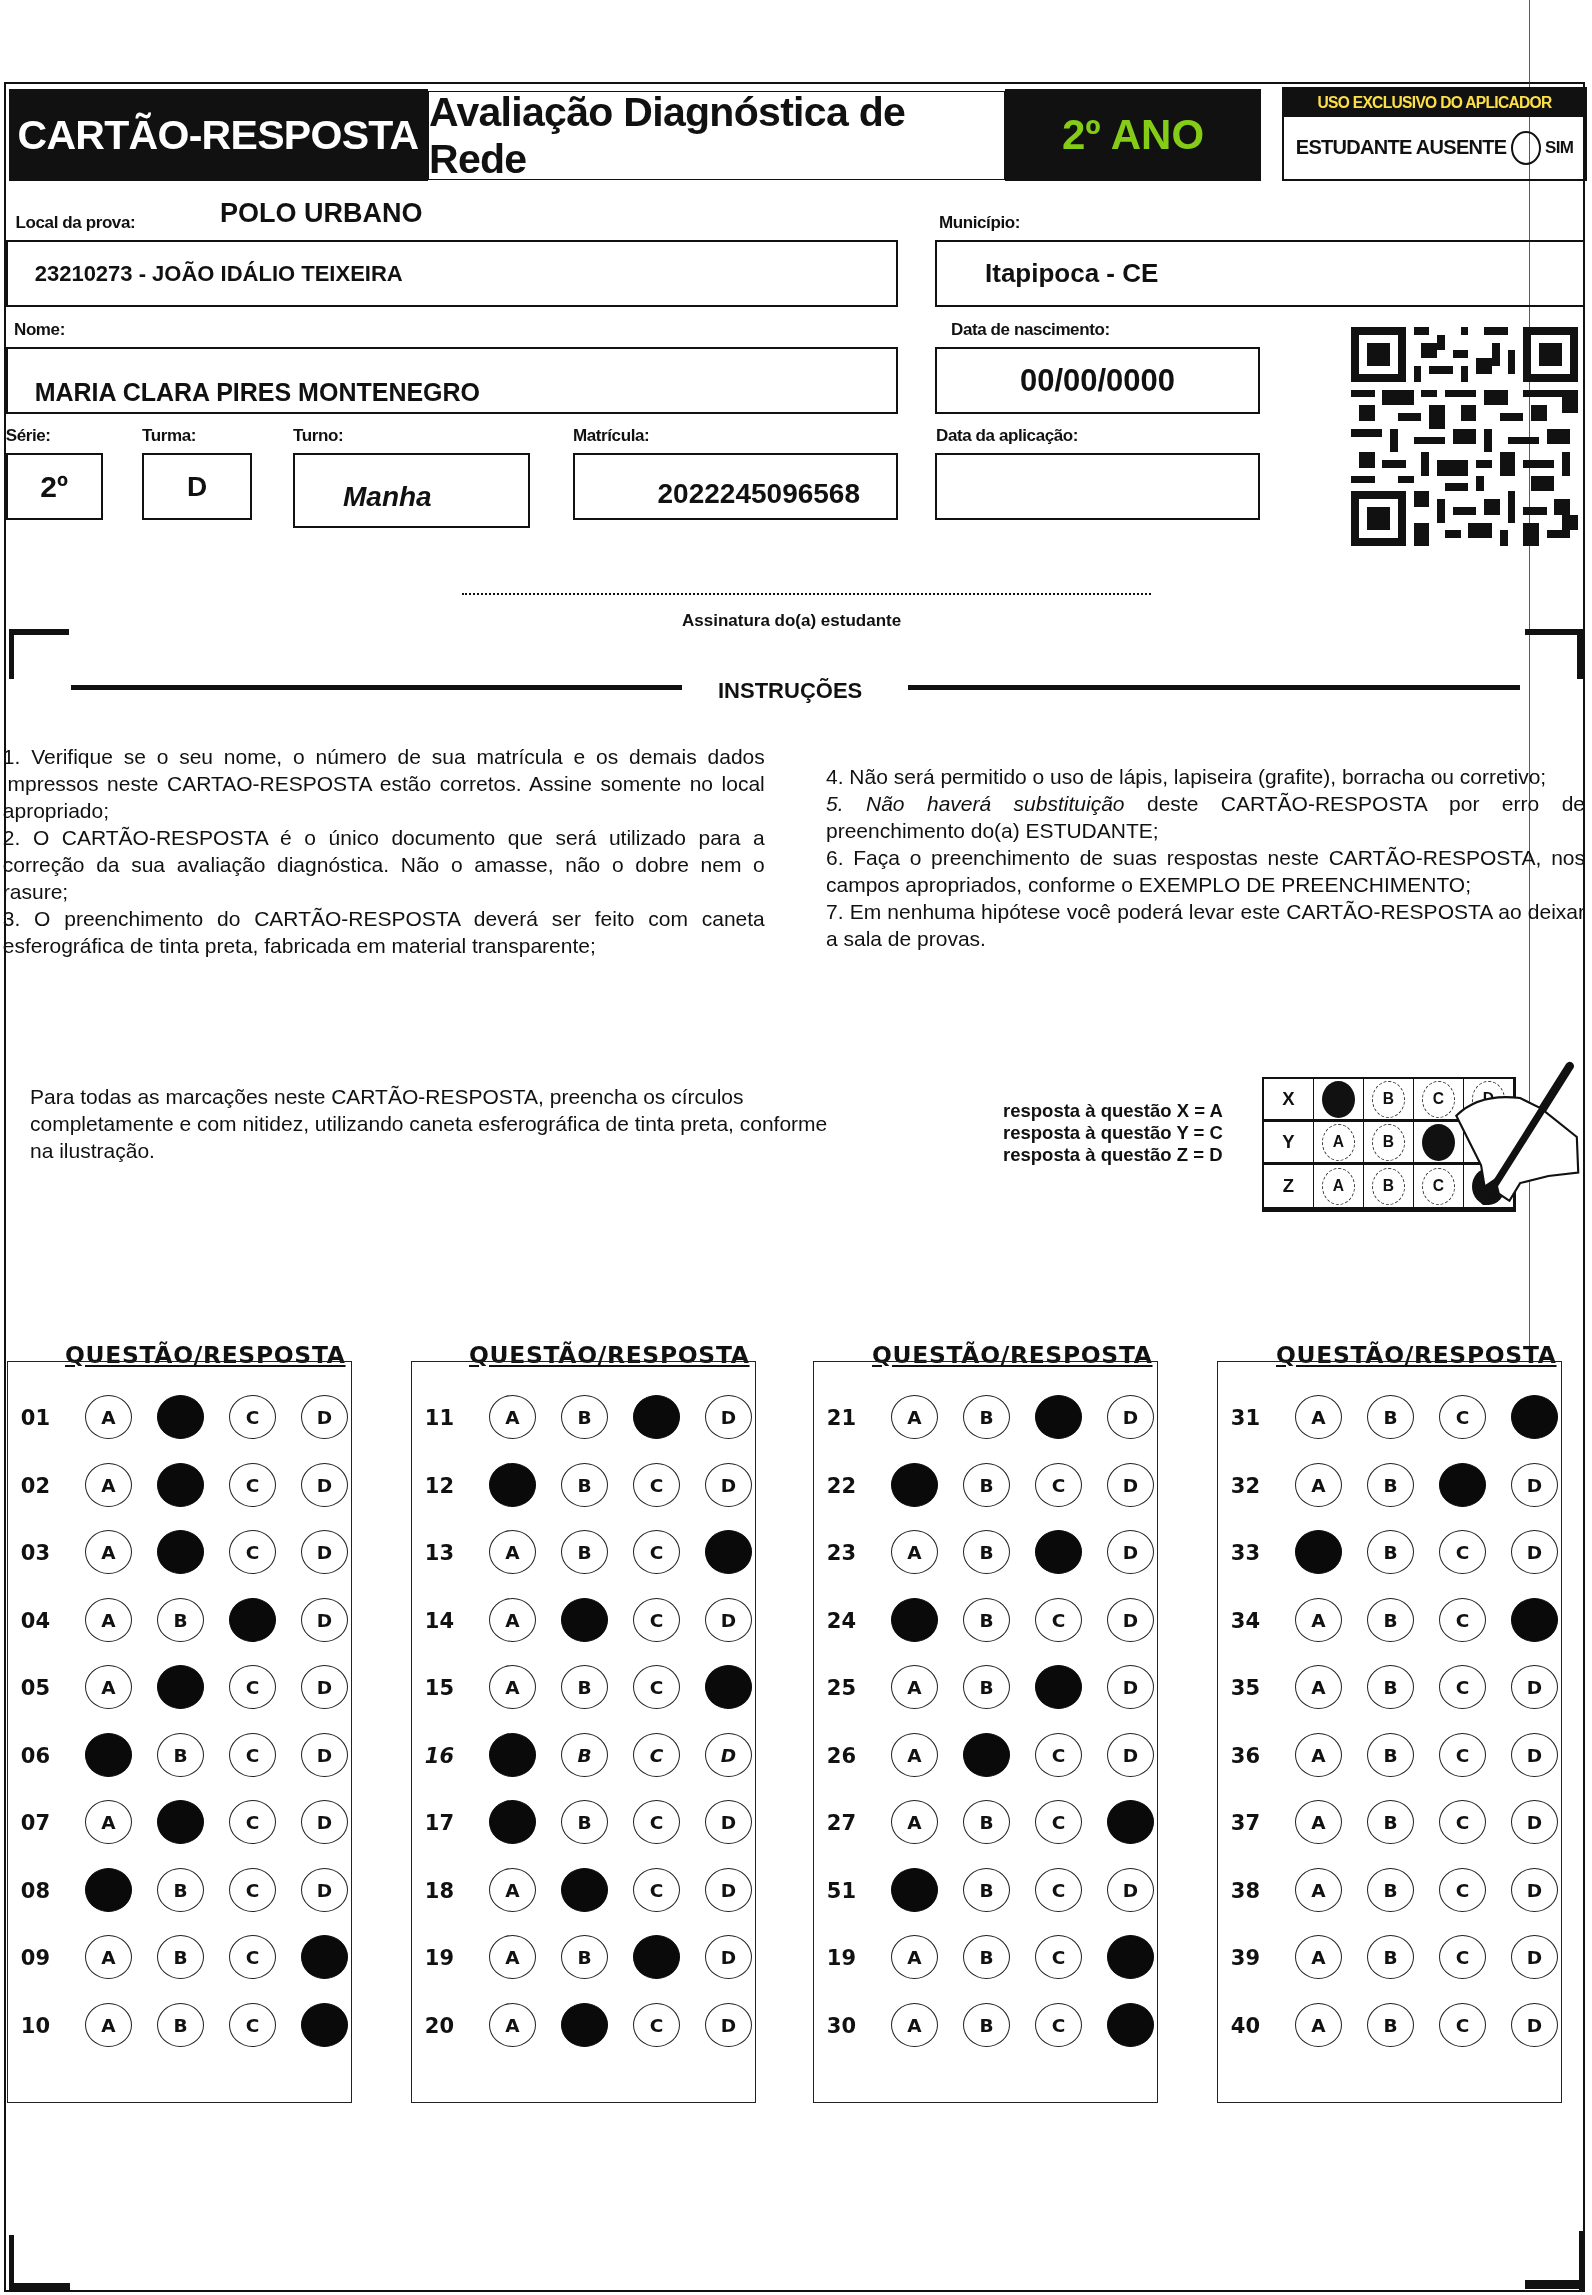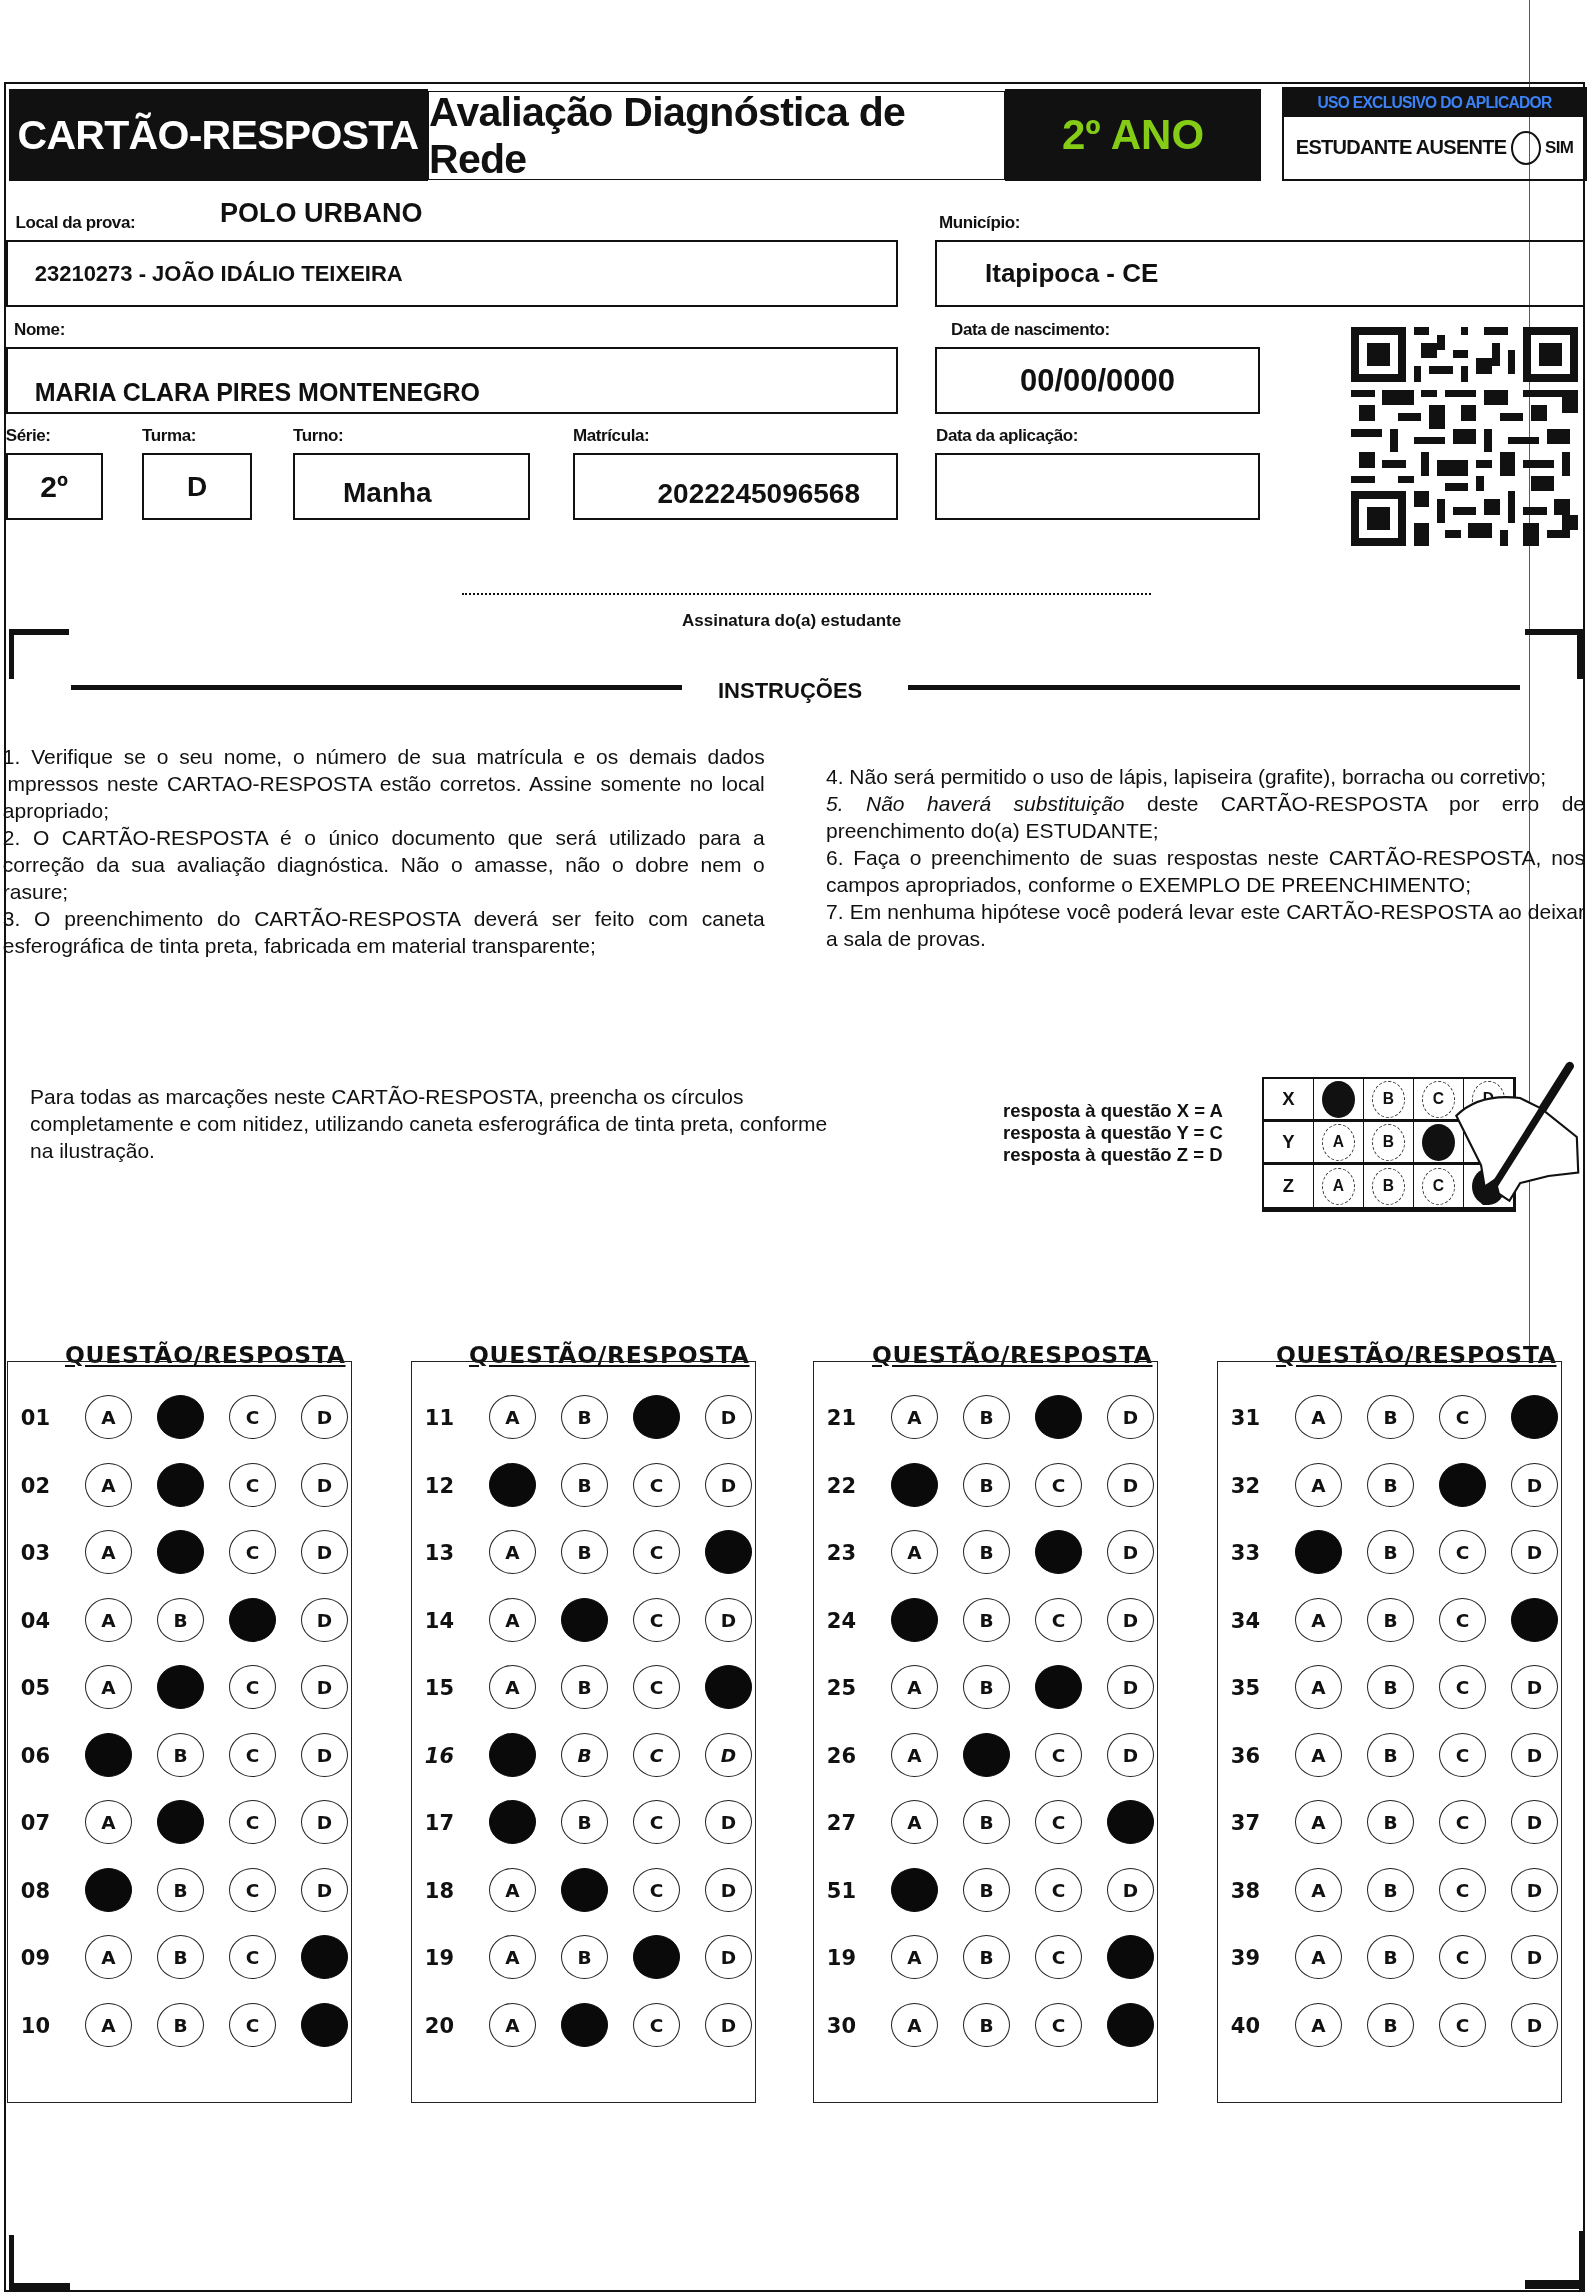--- a/index.html
+++ b/index.html
@@ -10,21 +10,21 @@
   .vguide { position: absolute; left: 1529px; top: 0; width: 1.4px; height: 1350px; background: #333; opacity: .8; }
 
   
   .hdr-black1 { position: absolute; left: 8.5px; top: 89px; width: 419px; height: 92px; background: #111; color: #fff;
     display: flex; align-items: center; justify-content: center; font-size: 41px; font-weight: bold; letter-spacing: -0.7px; transform-origin: center; }
   .hdr-white { position: absolute; left: 428px; top: 91px; width: 577px; height: 89px; background: #fff; border: 1.4px solid #111;
     display: flex; align-items: center; justify-content: center; font-size: 41px; font-weight: bold; letter-spacing: -0.7px; }
   .hdr-black2 { position: absolute; left: 1005px; top: 89px; width: 256px; height: 92px; background: #111; color: #84cc16;
     display: flex; align-items: center; justify-content: center; font-size: 42px; font-weight: bold; }
   .applicator { position: absolute; left: 1282px; top: 87px; width: 305px; height: 94px; border: 2.1px solid #111; }
-  .applicator .top { background: #111; color: #3b82f6; height: 28px; display: flex; align-items: center; justify-content: center; font-size: 15.6px; font-weight: bold; letter-spacing: -0.7px; }
+  .applicator .top { background: #111; color: #fde047; height: 28px; display: flex; align-items: center; justify-content: center; font-size: 15.6px; font-weight: bold; letter-spacing: -0.7px; }
   .applicator .bot { height: 61px; display: flex; align-items: center; justify-content: center; gap: 4.3px; font-size: 20px; font-weight: bold; letter-spacing: -0.7px; }
   .applicator .circle { width: 30px; height: 34px; border: 2.1px solid #111; border-radius: 50%; display: inline-block; }
   .applicator .sim { font-size: 17px; }
 
   .label { position: absolute; font-size: 17px; font-weight: bold; letter-spacing: -0.4px; }
   .box { position: absolute; border: 2.8px solid #111; display: flex; align-items: center; font-weight: bold; }
   .polo { position: absolute; left: 220px; top: 198px; font-size: 27px; font-weight: bold; }
 
   .qr { position: absolute; left: 1351px; top: 327px; width: 227px; height: 219px; }
 
@@ -98,21 +98,21 @@
 <div class="box" style="left:5.7px;top:453px;width:97px;height:67px;justify-content:center;font-size:30px;">
   <span>2º</span>
 </div>
 
 <div class="label" style="left:142px;top:426px;">Turma:</div>
 <div class="box" style="left:142px;top:453px;width:110px;height:67px;justify-content:center;font-size:28px;">
   <span>D</span>
 </div>
 
 <div class="label" style="left:293px;top:426px;">Turno:</div>
-<div class="box" style="left:293px;top:453px;width:237px;height:67px;padding-left:48px;padding-top:12px;font-size:28px;">
+<div class="box" style="left:293px;top:453px;width:237px;height:75px;padding-left:48px;padding-top:12px;font-size:28px;font-style:italic;">
   <span>Manha</span>
 </div>
 
 <div class="label" style="left:573px;top:426px;">Matrícula:</div>
 <div class="box" style="left:573px;top:453px;width:325px;height:67px;justify-content:flex-end;padding-right:36px;padding-top:14px;font-size:28px;">
   <span>2022245096568</span>
 </div>
 
 <div class="label" style="left:936px;top:426px;">Data da aplicação:</div>
 <div class="box" style="left:935px;top:453px;width:325px;height:67px;">

